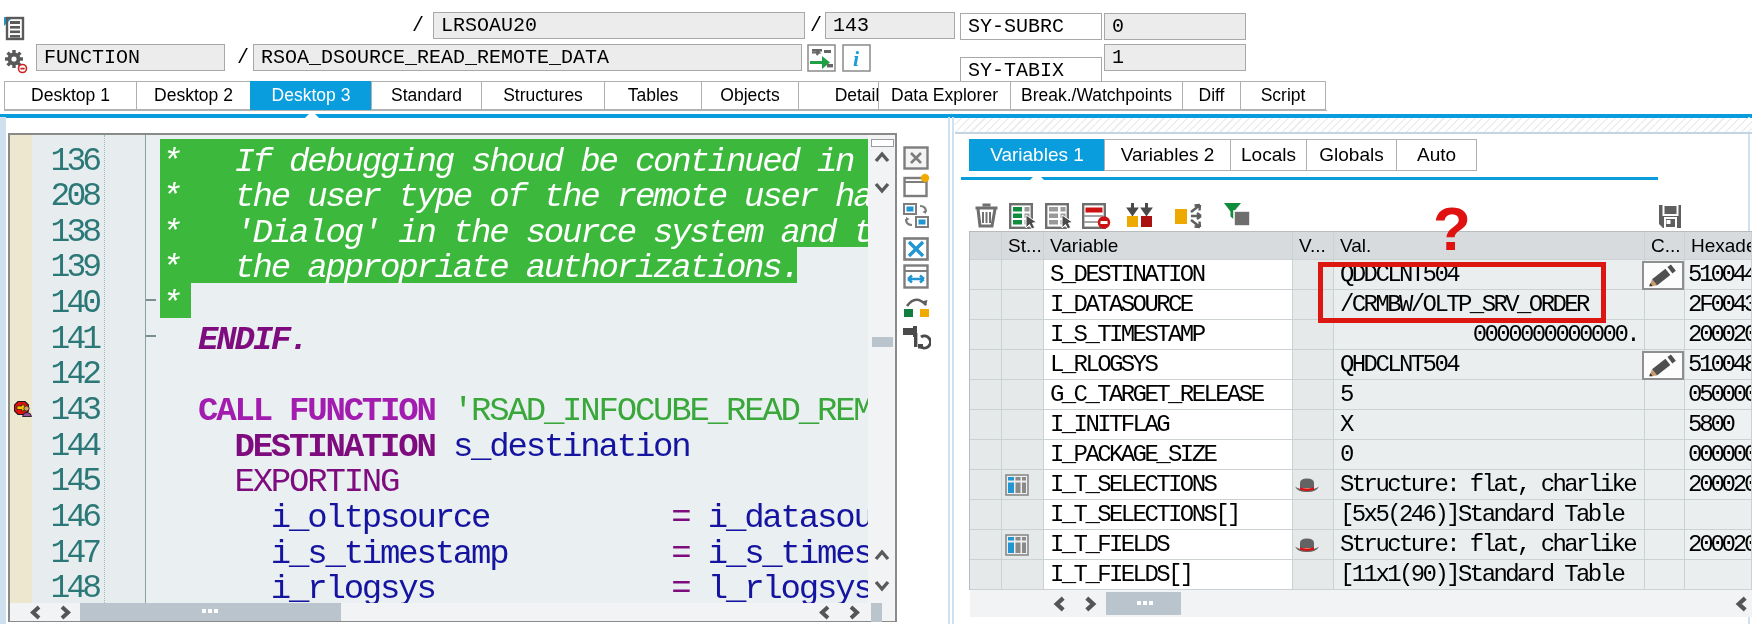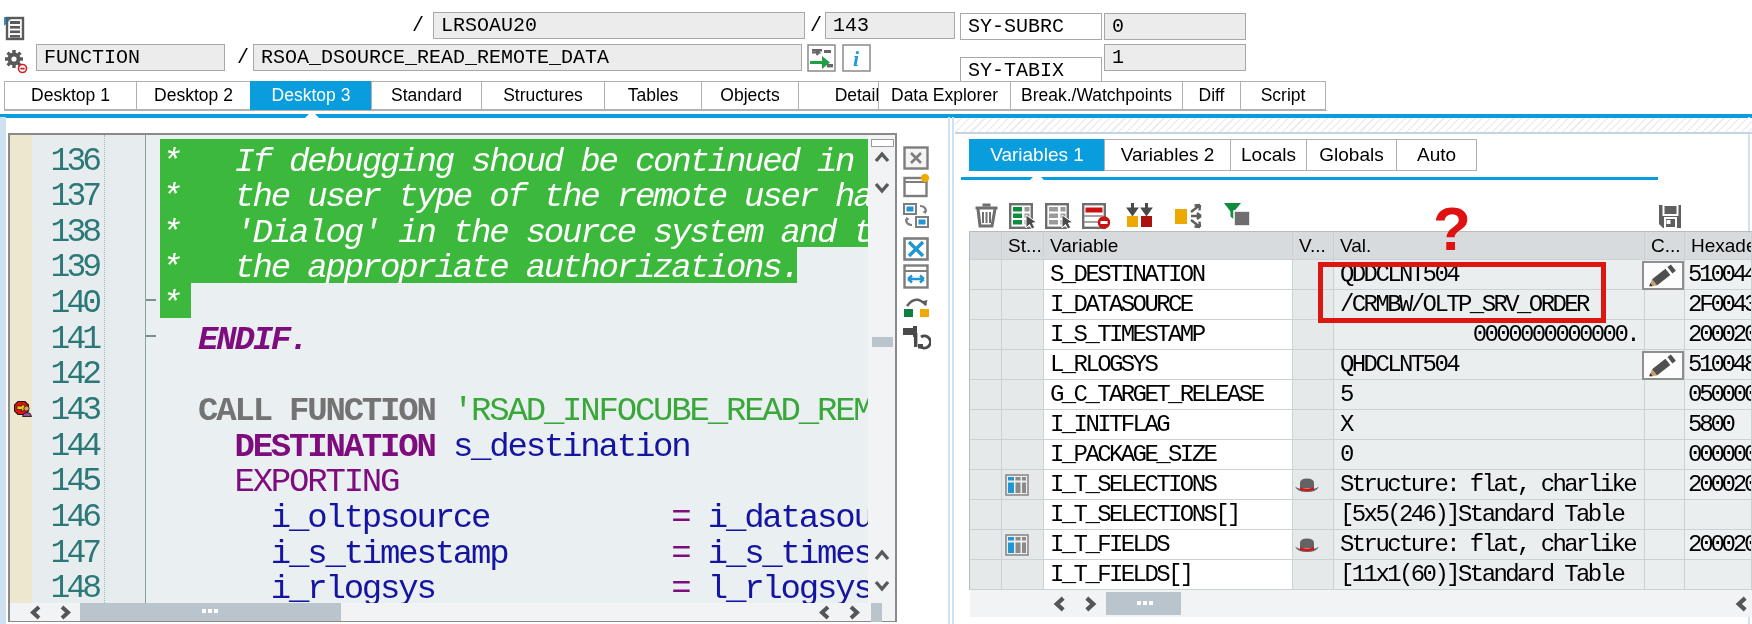--- a/index.html
+++ b/index.html
@@ -121,21 +121,21 @@
 
   <div class="abs" style="left:160px;top:139px;width:708px;height:108px;background:#3cb93c;"></div>
   <div class="abs" style="left:160px;top:247px;width:637px;height:36px;background:#3cb93c;"></div>
   <div class="abs" style="left:160px;top:283px;width:31px;height:35px;background:#3cb93c;"></div>
 
   <div class="abs" style="left:146px;top:299px;width:10px;height:2px;background:#7a9090;"></div>
   <div class="abs" style="left:146px;top:335px;width:10px;height:2px;background:#7a9090;"></div>
 
   <div id="lnums">
       <div class="lnum" style="top:143.5px;">136</div>
-      <div class="lnum" style="top:179.15px;">137</div>
+      <div class="lnum" style="top:179.15px;">208</div>
       <div class="lnum" style="top:214.8px;">138</div>
       <div class="lnum" style="top:250.45px;">139</div>
       <div class="lnum" style="top:286.1px;">140</div>
       <div class="lnum" style="top:321.75px;">141</div>
       <div class="lnum" style="top:357.4px;">142</div>
       <div class="lnum" style="top:393.04999999999995px;">143</div>
       <div class="lnum" style="top:428.7px;">144</div>
       <div class="lnum" style="top:464.34999999999997px;">145</div>
       <div class="lnum" style="top:500px;">146</div>
       <div class="lnum" style="top:535.65px;">147</div>
@@ -143,21 +143,21 @@
     </div>
 
   <div id="code">
       <div class="codeline" style="top:143.5px;font-style:italic;"><span style="padding-left:15.6px;display:inline-block;"><span style="color:#fff;">*   If debugging shoud be continued in t</span></span></div>
       <div class="codeline" style="top:179.15px;font-style:italic;"><span style="padding-left:15.6px;display:inline-block;"><span style="color:#fff;">*   the user type of the remote user has </span></span></div>
       <div class="codeline" style="top:214.8px;font-style:italic;"><span style="padding-left:15.6px;display:inline-block;"><span style="color:#fff;">*   'Dialog' in the source system and th</span></span></div>
       <div class="codeline" style="top:250.45px;font-style:italic;"><span style="padding-left:15.6px;display:inline-block;"><span style="color:#fff;">*   the appropriate authorizations.</span></span></div>
       <div class="codeline" style="top:286.1px;font-style:italic;"><span style="padding-left:15.6px;display:inline-block;"><span style="color:#fff;">*</span></span></div>
       <div class="codeline" style="top:321.75px;"><span style="padding-left:15.6px;display:inline-block;font-style:italic;"><span style="">  </span><span style="color:#7f0c7f;font-weight:bold;">ENDIF</span><span style="color:#7f0c7f;font-weight:bold;">.</span></span></div>
       <div class="codeline" style="top:357.4px;"><span style="padding-left:15.6px;display:inline-block;"></span></div>
-      <div class="codeline" style="top:393.04999999999995px;"><span style="padding-left:15.6px;display:inline-block;"><span style="">  </span><span style="color:#737373;font-weight:bold;">CALL FUNCTION </span><span style="color:#3aa73a;">'RSAD_INFOCUBE_READ_REM</span></span></div>
+      <div class="codeline" style="top:393.04999999999995px;"><span style="padding-left:15.6px;display:inline-block;"><span style="">  </span><span style="color:#a21caf;font-weight:bold;">CALL FUNCTION </span><span style="color:#3aa73a;">'RSAD_INFOCUBE_READ_REM</span></span></div>
       <div class="codeline" style="top:428.7px;"><span style="padding-left:15.6px;display:inline-block;"><span style="">    </span><span style="color:#7f0c7f;font-weight:bold;">DESTINATION </span><span style="color:#1414a0;">s_destination</span></span></div>
       <div class="codeline" style="top:464.34999999999997px;"><span style="padding-left:15.6px;display:inline-block;"><span style="">    </span><span style="color:#7f0c7f;font-weight:normal;">EXPORTING</span></span></div>
       <div class="codeline" style="top:500px;"><span style="padding-left:15.6px;display:inline-block;"><span style="">      </span><span style="color:#1414a0;">i_oltpsource</span><span style="">          </span><span style="color:#7f0c7f;">= </span><span style="color:#1414a0;">i_datasour</span></span></div>
       <div class="codeline" style="top:535.65px;"><span style="padding-left:15.6px;display:inline-block;"><span style="">      </span><span style="color:#1414a0;">i_s_timestamp</span><span style="">         </span><span style="color:#7f0c7f;">= </span><span style="color:#1414a0;">i_s_timest</span></span></div>
       <div class="codeline" style="top:571.3px;"><span style="padding-left:15.6px;display:inline-block;"><span style="">      </span><span style="color:#1414a0;">i_rlogsys</span><span style="">             </span><span style="color:#7f0c7f;">= </span><span style="color:#1414a0;">l_rlogsys</span></span></div>
     </div>
 
   <svg class="abs" style="left:14px;top:401px;" width="18" height="16" viewBox="0 0 18 16">
     <polygon points="4,0.5 11,0.5 14.5,4 14.5,10 11,13.5 4,13.5 0.5,10 0.5,4" fill="#e8100c" stroke="#1a1a1a" stroke-width="1.1"></polygon>
     <path d="M3 5 h5 v-2.2 l5 4 -5 4 v-2.2 h-5 z" fill="#f5c500" stroke="#1a1a1a" stroke-width="0.7"></path>
@@ -450,21 +450,21 @@
     </svg>
       <svg class="abs" style="left:1294px;top:537px;" width="26" height="17" viewBox="0 0 26 17">
       <path d="M6 11 L6 6 q0-4.5 7-4.5 q7 0 7 4.5 L20 11 z" fill="#636363"></path>
       <path d="M1 9.5 q2.5 5.5 12 5.5 q9.5 0 12-5.5 q-3.5 3-12 3 q-8.5 0-12-3 z" fill="#636363"></path>
       <path d="M6 10.2 q7 2.6 14 0 l0 2.6 q-7 2.2-14 0 z" fill="#dd0f0f"></path>
     </svg>
       <div class="cell" style="left:970px;top:560px;width:32px;height:30px;background:#e6e9ea;"></div>
       <div class="cell" style="left:1002px;top:560px;width:42px;height:30px;background:#e6e9ea;"></div>
       <div class="cell" style="left:1044px;top:560px;width:249px;height:30px;background:#ffffff;">I_T_FIELDS[]</div>
       <div class="cell" style="left:1293px;top:560px;width:41px;height:30px;background:#e6e9ea;"></div>
-      <div class="cell" style="left:1334px;top:560px;width:311px;height:30px;background:#eaeeef;">[11x1(60)]Standard Table</div>
+      <div class="cell" style="left:1334px;top:560px;width:311px;height:30px;background:#eaeeef;">[11x1(90)]Standard Table</div>
       <div class="cell" style="left:1645px;top:560px;width:40px;height:30px;background:#eaeeef;"></div>
       <div class="cell" style="left:1685px;top:560px;width:67px;height:30px;background:#eaeeef;padding-left:3px;letter-spacing:-3.2px;"></div>
     </div>
   <div class="abs" style="left:969px;top:232px;width:1px;height:358px;background:#b8bcbe;"></div>
   <div class="abs" style="left:969px;top:231px;width:783px;height:1px;background:#b8bcbe;"></div>
 
   <div class="abs" style="left:970px;top:590px;width:782px;height:27px;background:#f1f3f4;"></div>
   <svg class="abs" style="left:1052px;top:596px;" width="16" height="16" viewBox="0 0 14 15">
       <path d="M10 2 L4 7.5 L10 13" stroke="#555" stroke-width="4" fill="none"></path>
     </svg>

